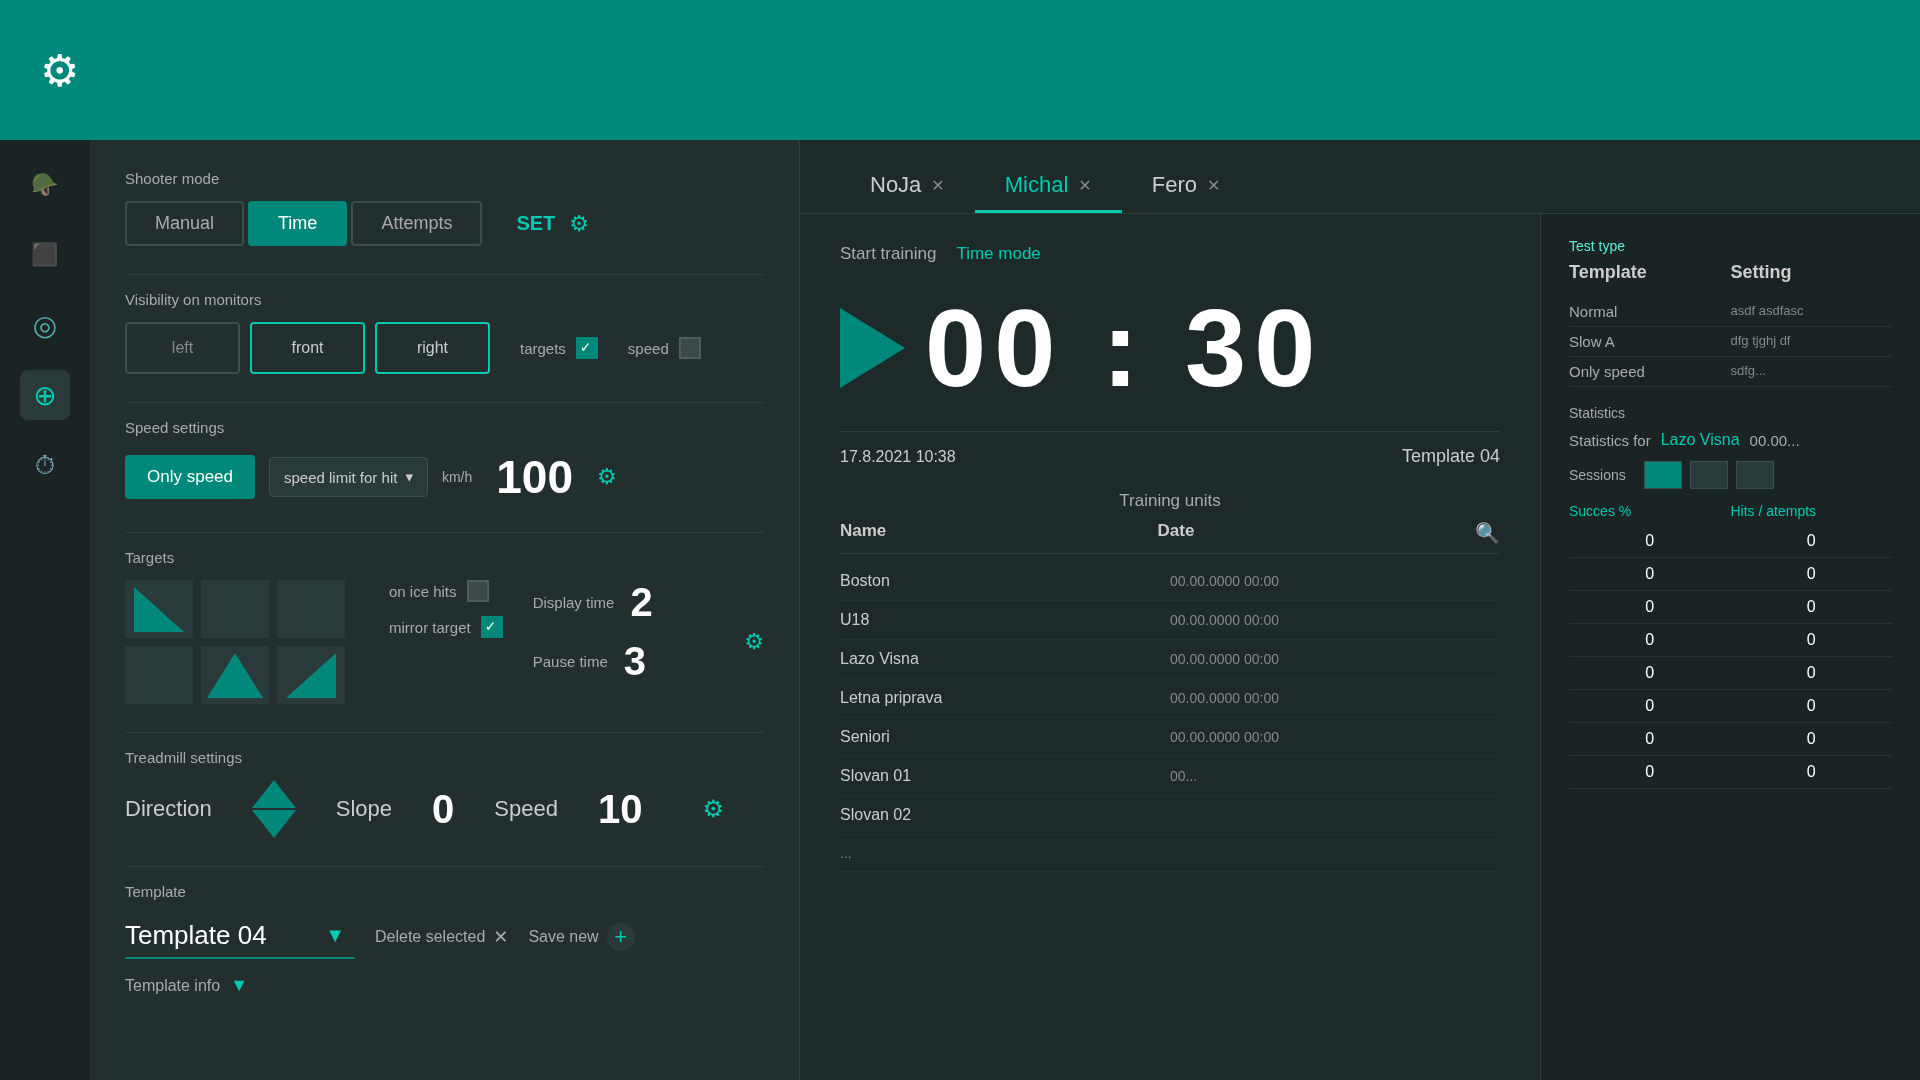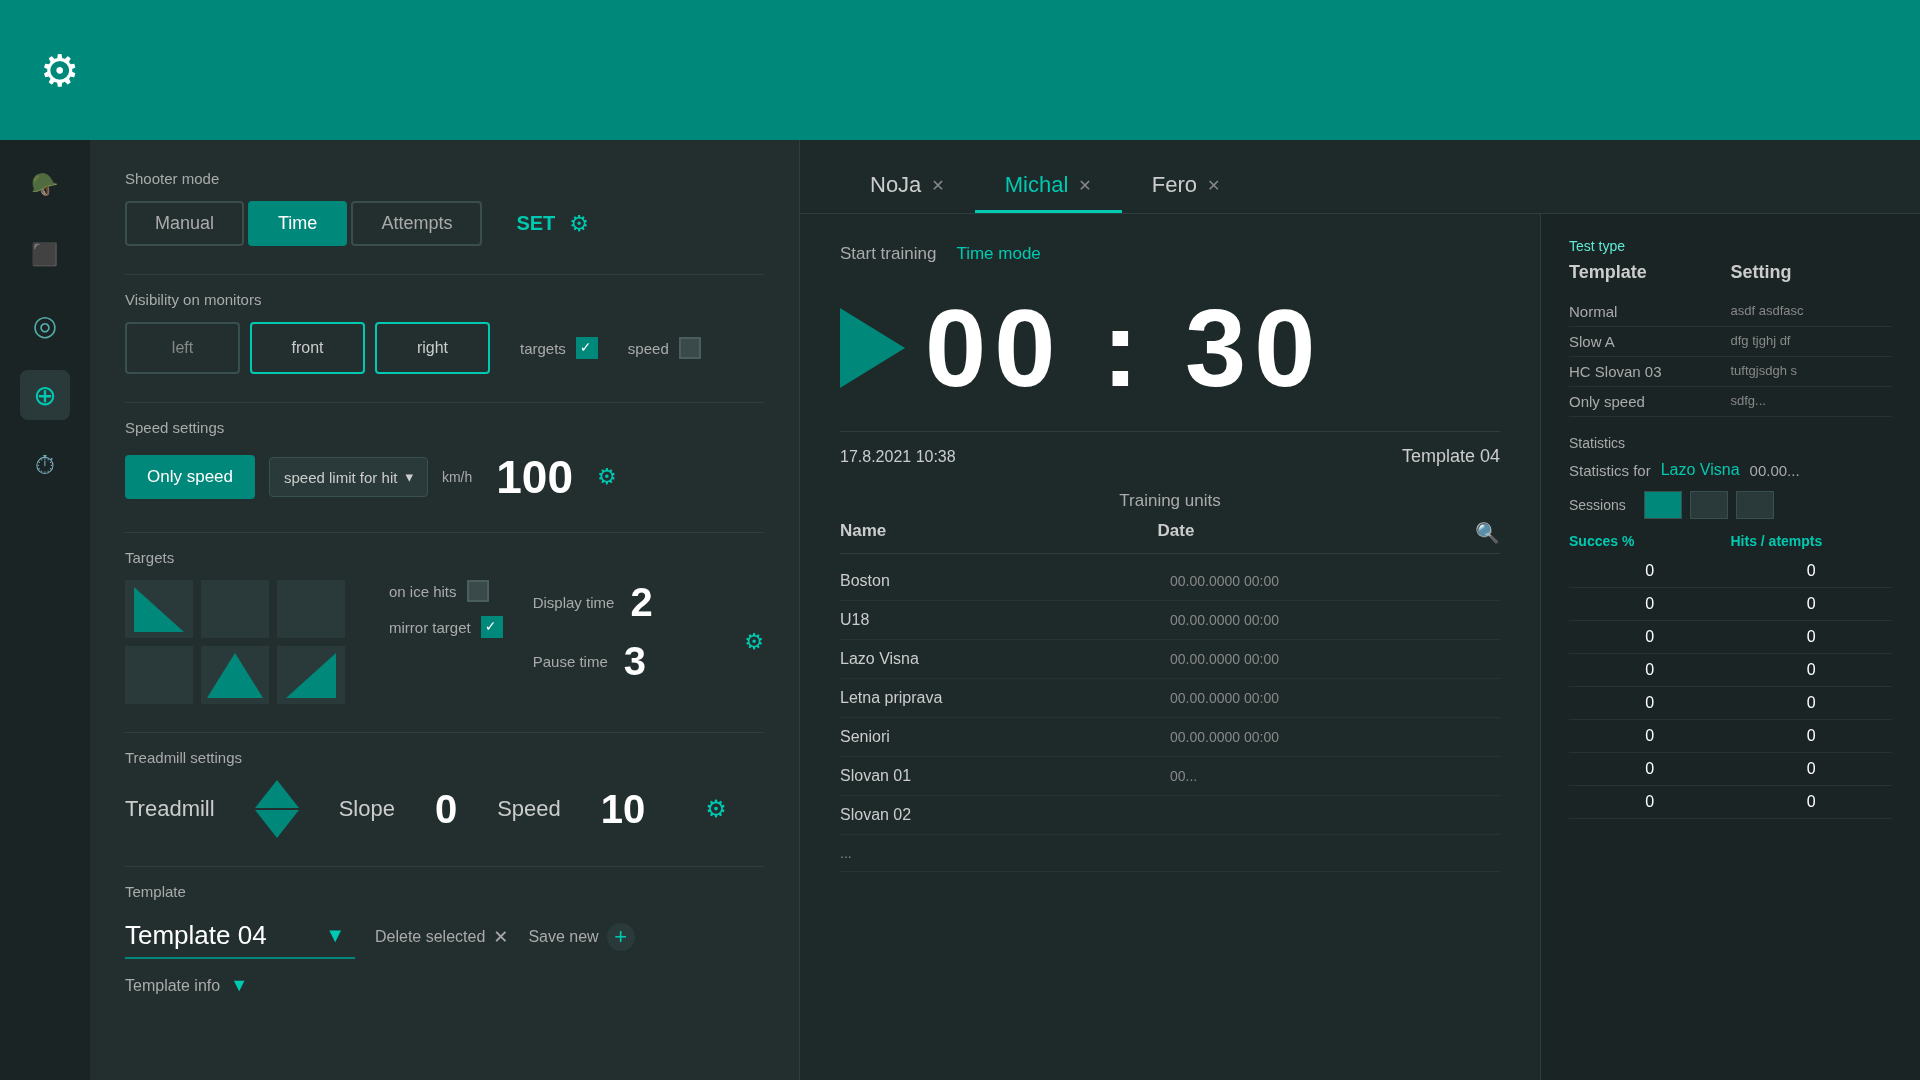--- a/index.html
+++ b/index.html
@@ -367,21 +367,21 @@
       width: 38px; height: 28px;
       background: #2a3a3a;
       border: 1px solid #3a5050;
       cursor: pointer;
     }
     .session-btn.active { background: #00897b; }
 
     .stats-columns {
       display: flex; gap: 0; margin-bottom: 6px;
     }
-    .sc-label { flex: 1; font-size: 14px; color: #00c9b1; font-weight: bold; }
+    .sc-label { flex: 1; font-size: 14px; color: #00c9b1; font-weight: normal; }
 
     .stats-data-row {
       display: flex; padding: 7px 0;
       border-bottom: 1px solid #263333;
     }
     .sd-val { flex: 1; font-size: 16px; color: #fff; text-align: center; }
   </style>
 </head>
 <body>
 
@@ -488,21 +488,21 @@
         </div>
         <span class="gear-icon-sm" style="margin-left:auto;align-self:center;">⚙</span>
       </div>
     </div>
 
     <hr class="divider">
 
     <div class="treadmill">
       <div class="section-label">Treadmill settings</div>
       <div class="treadmill-row">
-        <span class="treadmill-label">Treadmill</span>
+        <span class="treadmill-label">Direction</span>
         <div class="dir-arrows">
           <div class="arrow-up"></div>
           <div class="arrow-down"></div>
         </div>
         <span class="slope-label">Slope</span>
         <span class="slope-val">0</span>
         <span class="speed-label2">Speed</span>
         <span class="speed-val2">10</span>
         <span class="gear-treadmill">⚙</span>
       </div>
@@ -622,24 +622,20 @@
         </div>
         <div class="test-row">
           <span class="tr-template">Normal</span>
           <span class="tr-setting">asdf  asdfasc</span>
         </div>
         <div class="test-row">
           <span class="tr-template">Slow A</span>
           <span class="tr-setting">dfg  tjghj  df</span>
         </div>
         <div class="test-row">
-          <span class="tr-template">HC Slovan 03</span>
-          <span class="tr-setting">tuftgjsdgh  s</span>
-        </div>
-        <div class="test-row">
           <span class="tr-template">Only speed</span>
           <span class="tr-setting">sdfg...</span>
         </div>
 
         <div class="stats-title">Statistics</div>
         <div class="stats-for-row">
           <span class="stats-for-label">Statistics for</span>
           <span class="stats-for-name">Lazo Visna</span>
           <span class="stats-for-val">00.00...</span>
         </div>

